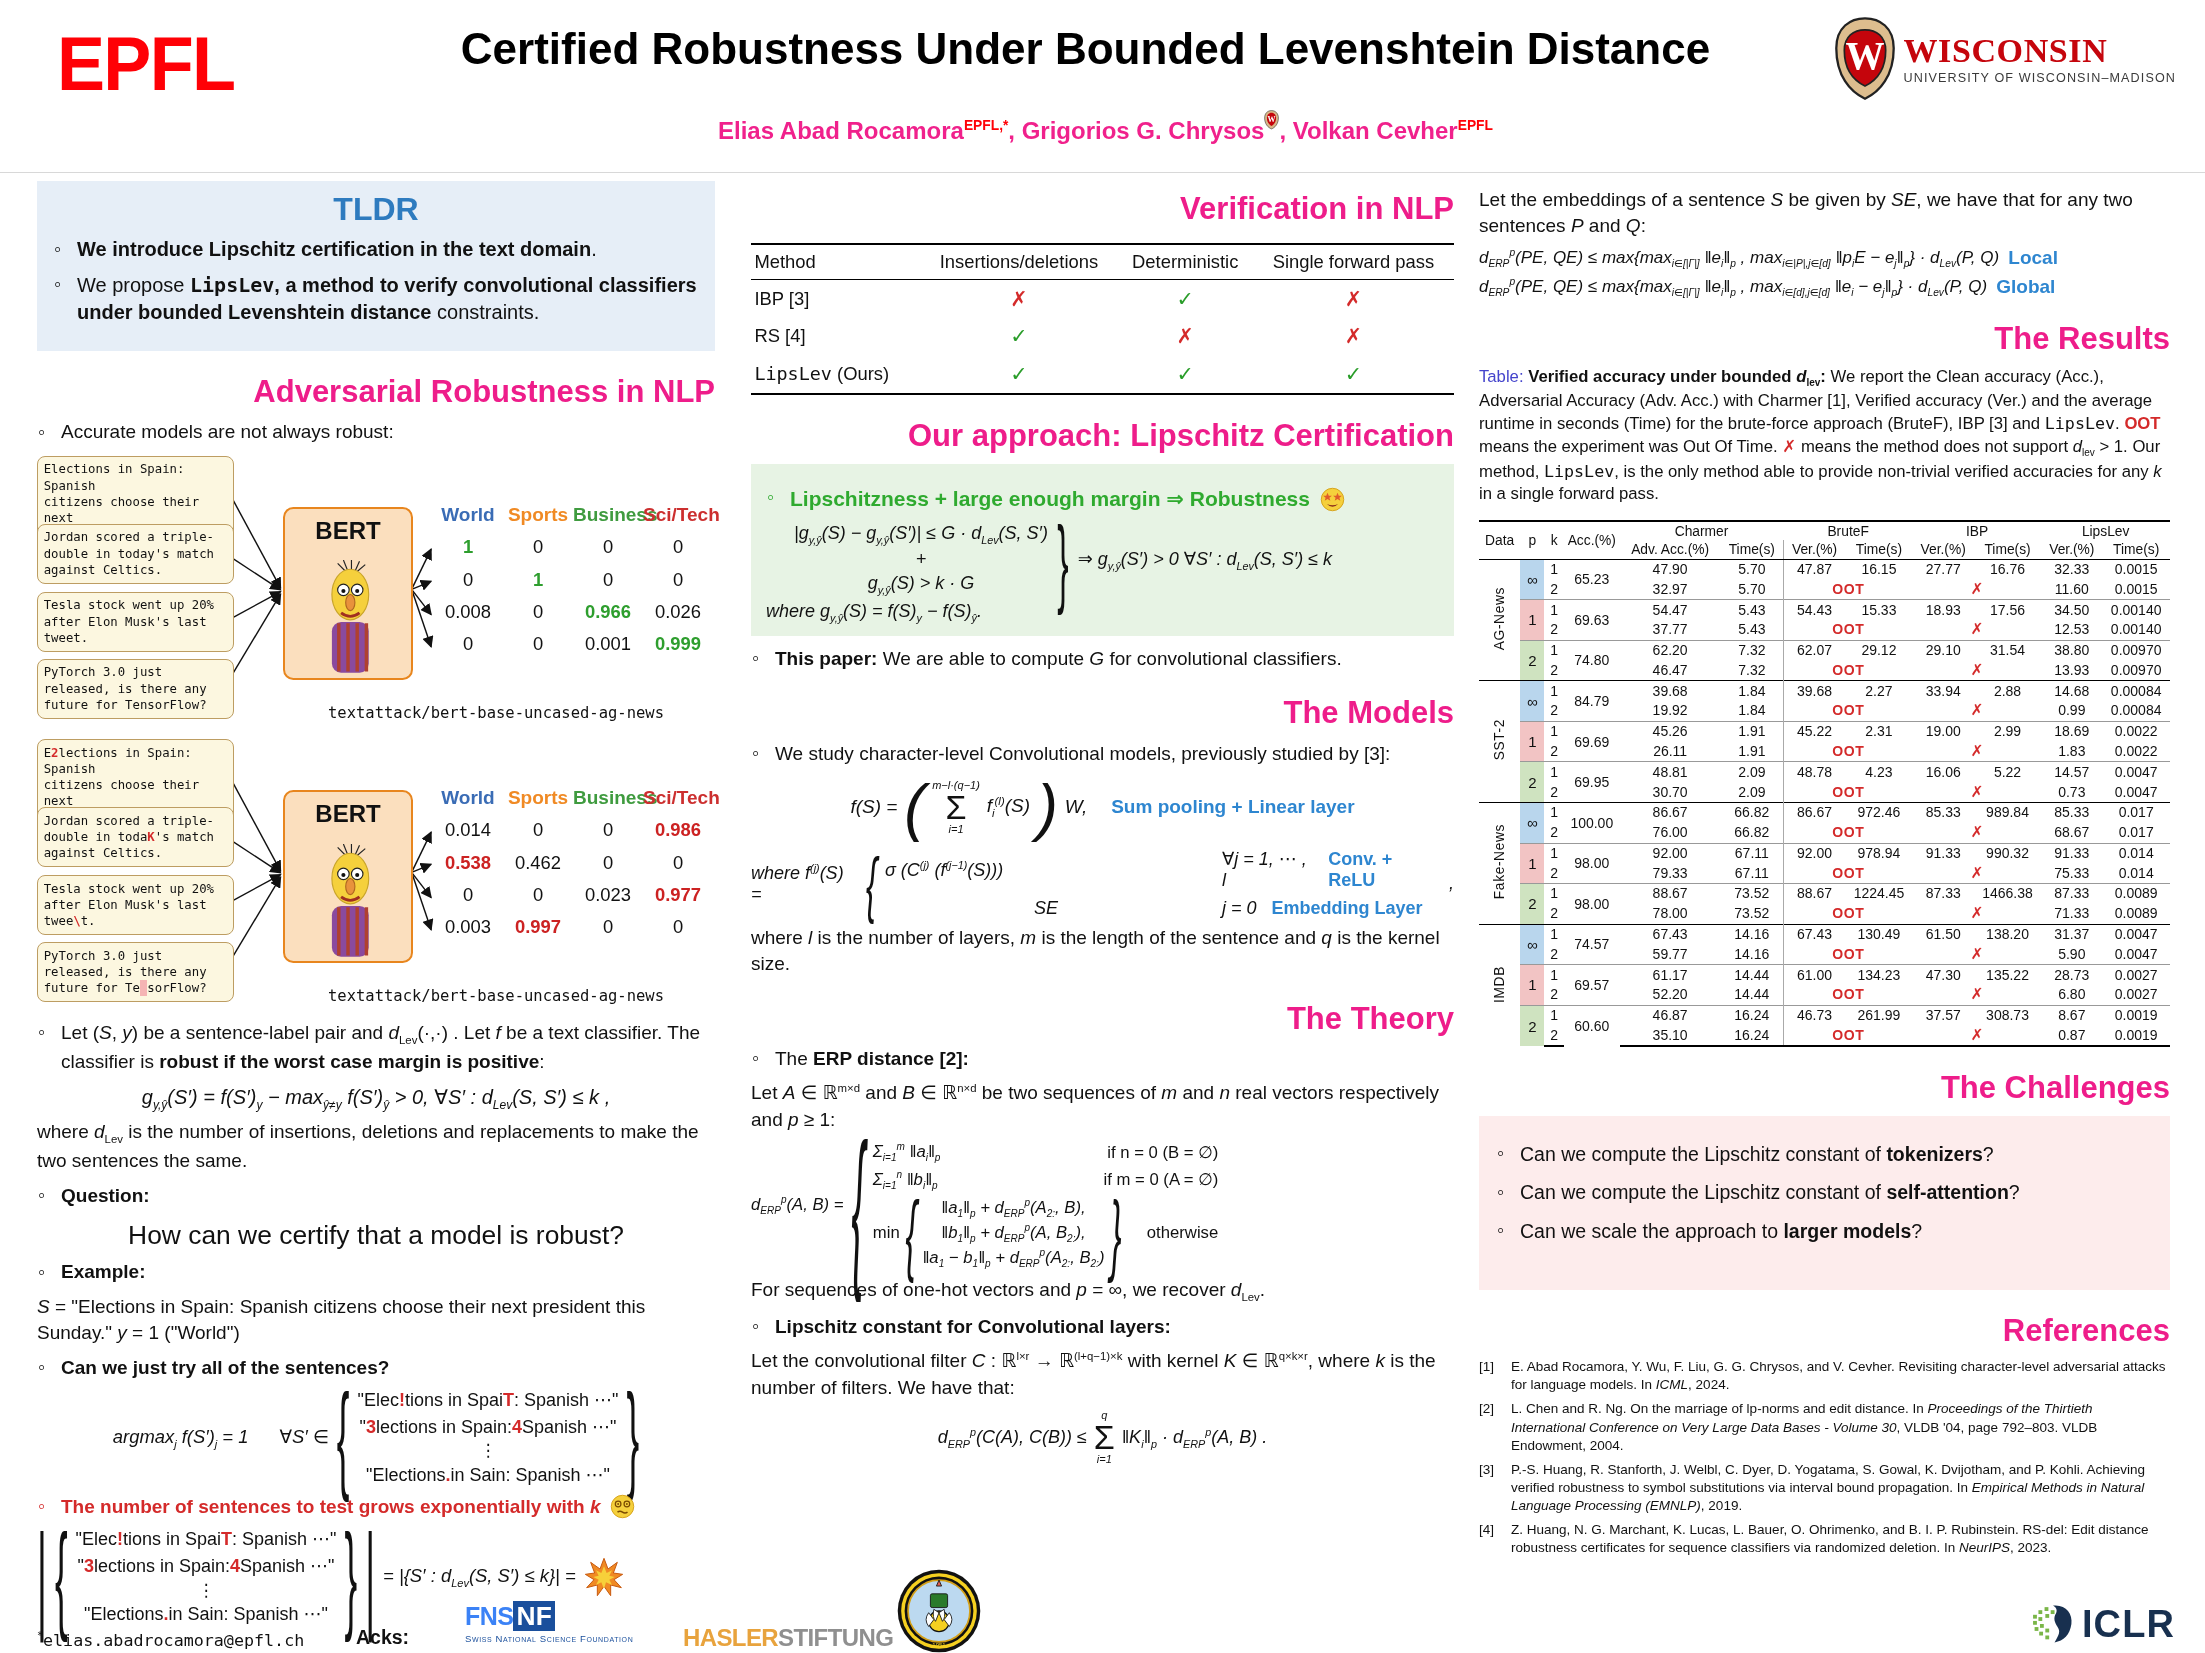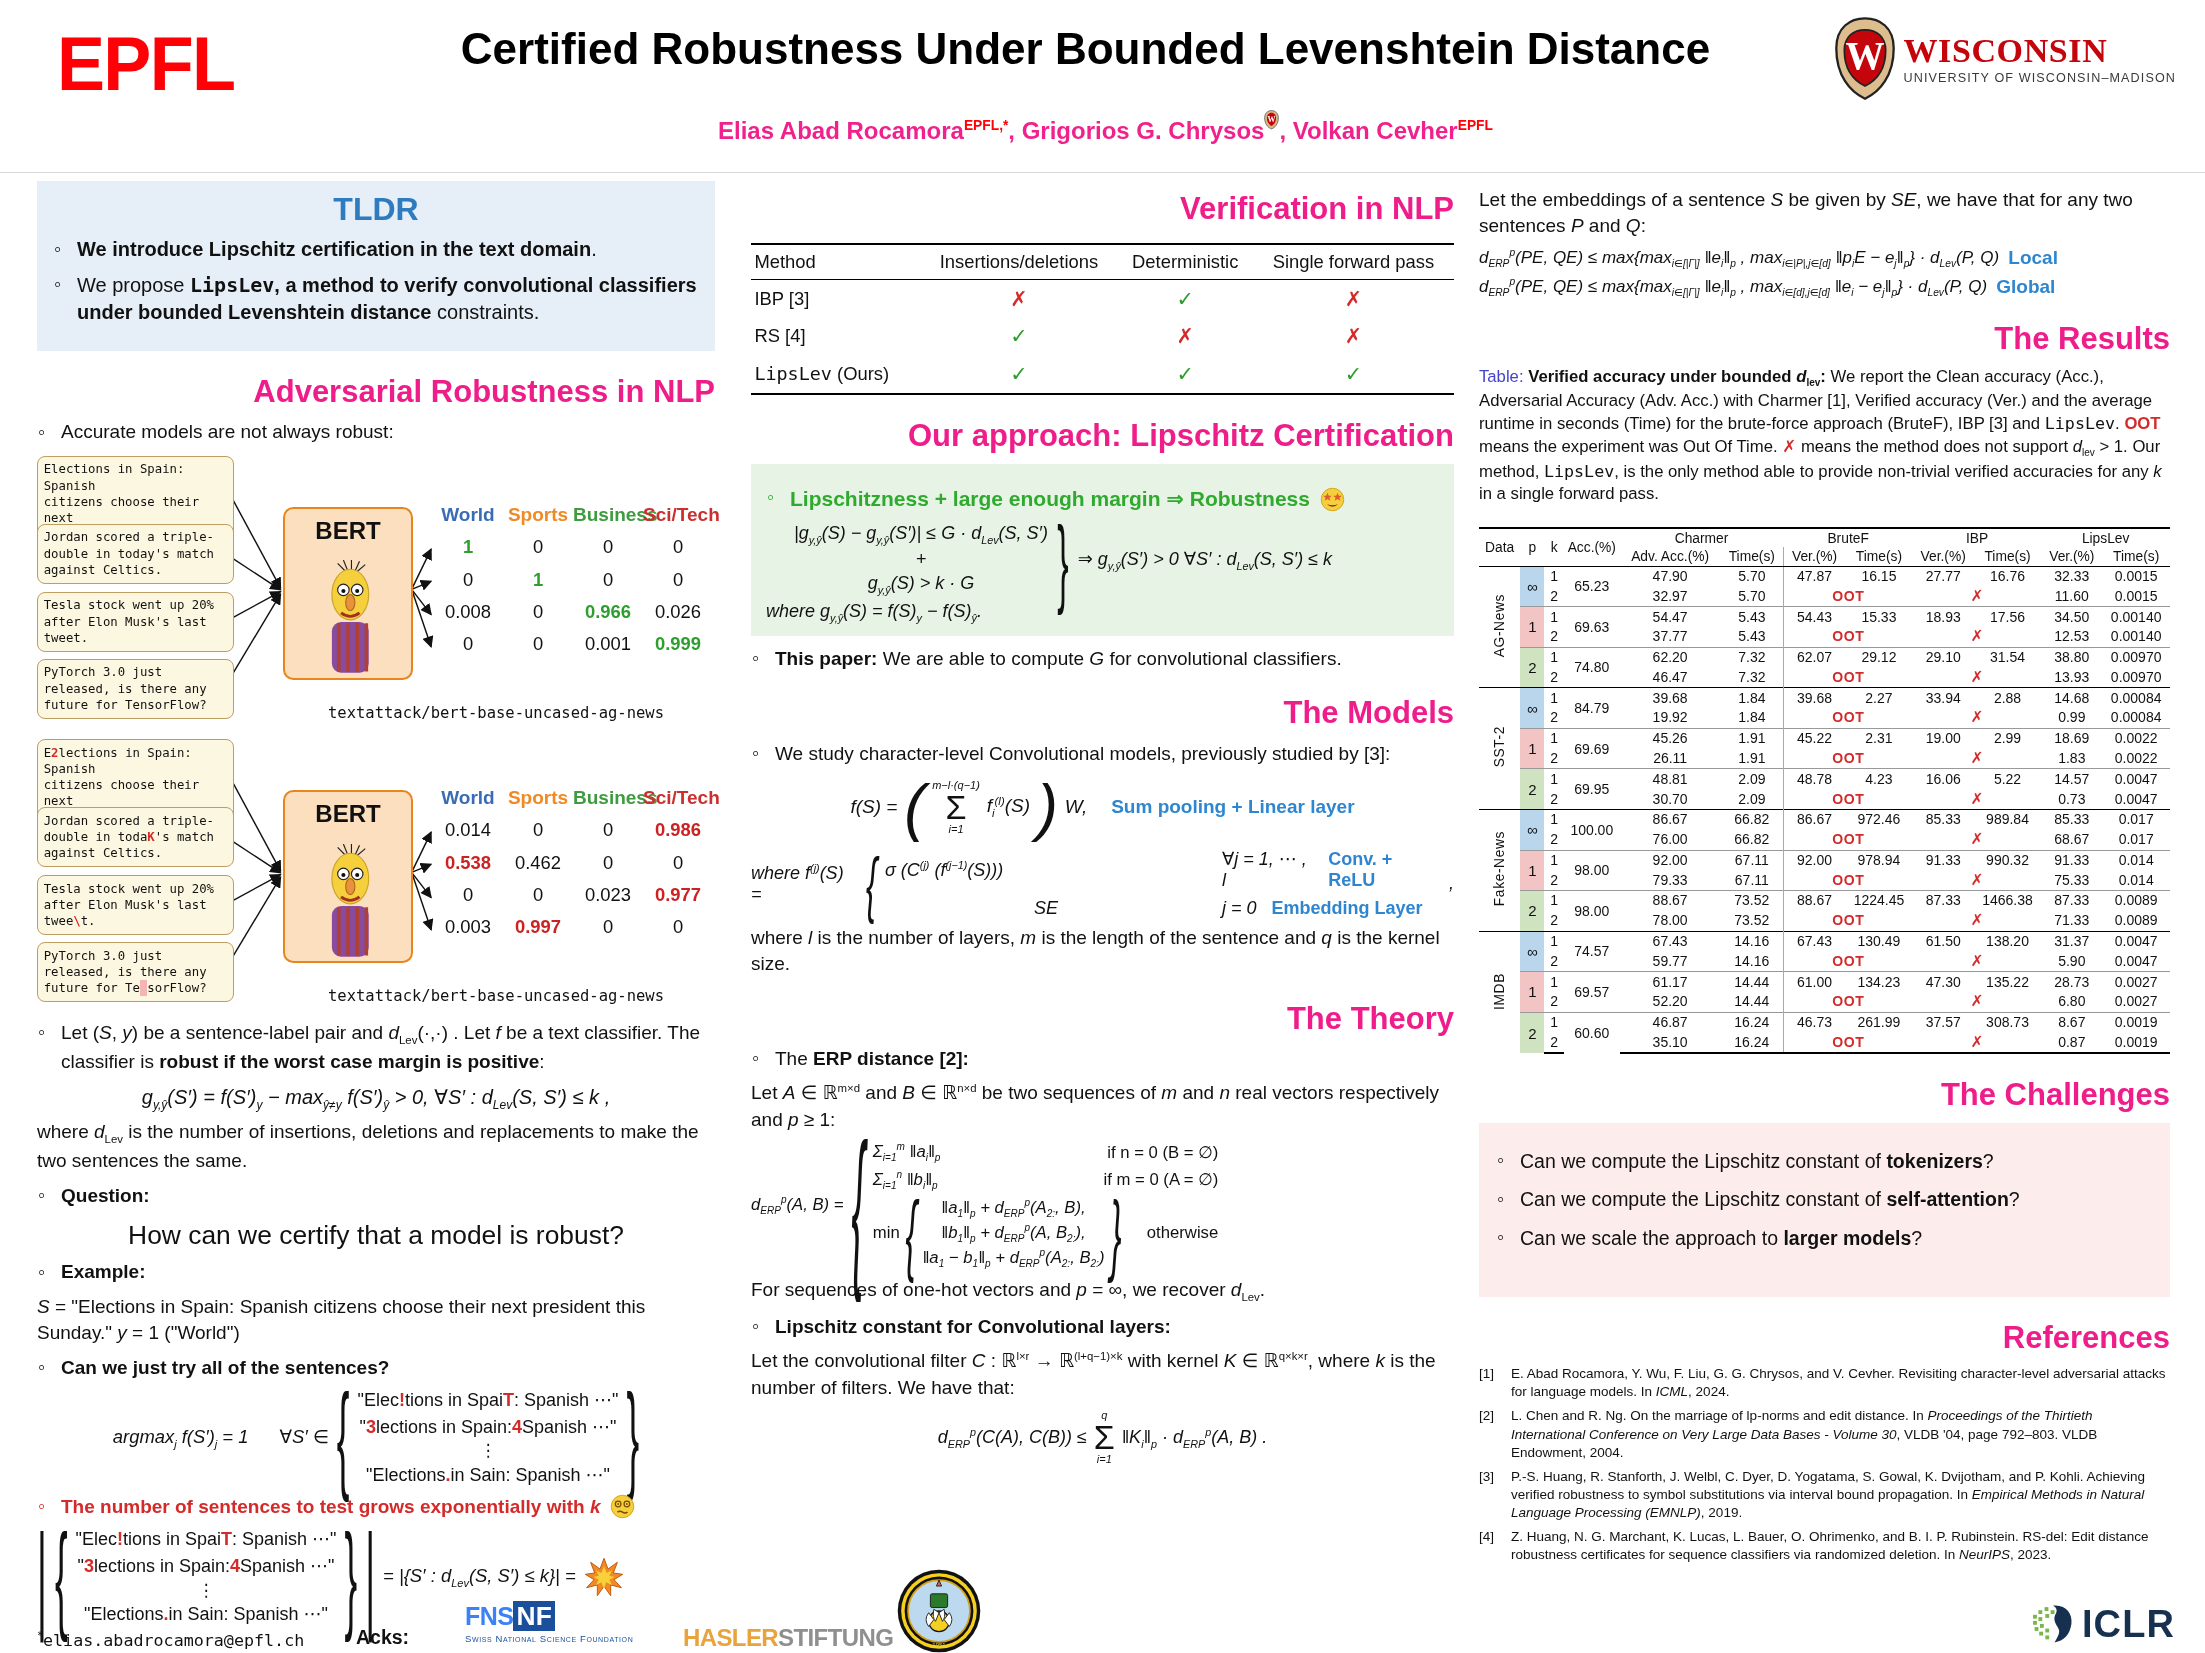--- a/index.html
+++ b/index.html
@@ -91,21 +91,21 @@
   .ebrace{font-size:40px;transform:scaleY(4.4);}
   .minbrace{font-size:34px;transform:scaleY(2.6);}
   .erp .cond{font-style:normal;margin-left:15px;white-space:nowrap;}
   .erpcases{display:flex;flex-direction:column;gap:5.7px;}
   .erow{display:flex;align-items:center;justify-content:space-between;gap:10.3px;}
   .minwrap{display:flex;align-items:center;gap:5.7px;}
   .minlines{display:flex;flex-direction:column;gap:3.4px;text-align:center;}
   
   .efr{display:flex;align-items:flex-end;gap:9.2px;font-size:17px;margin:6.9px 0;}
   .efr .anno{font-size:19px;}
-  #rtable{width:100%;border-collapse:collapse;font-size:14px;margin-top:21px;}
+  #rtable{width:100%;border-collapse:collapse;font-size:14px;margin-top:14px;}
   #rtable th{font-weight:normal;padding:1.7px 2.3px;text-align:center;font-size:13.8px;}
   #rtable td{padding:1.4px 2.3px;text-align:center;}
   #rtable thead tr:first-child th{border-top:2.3px solid #000;}
   #rtable thead tr:nth-child(2) th{border-bottom:1.7px solid #000;}
   #rtable thead th.lb{border-bottom:1.7px solid #000;}
   #rtable tbody tr:last-child td{border-bottom:2.3px solid #000;}
   tr.dsfirst>td{border-top:1.7px solid #000;}
   tr.bfirst>td{border-top:0.9px solid #999;}
   .vert{writing-mode:vertical-rl;transform:rotate(180deg);font-size:13.8px;letter-spacing:0.6px;}
   td.pc{font-size:15px;width:19.5px;}

